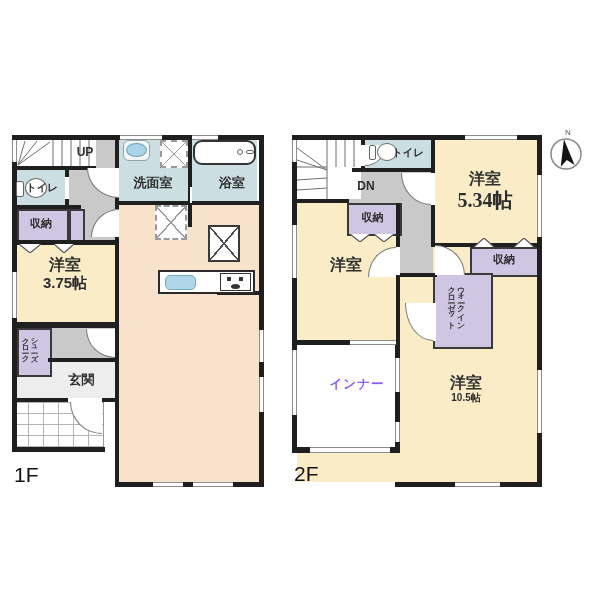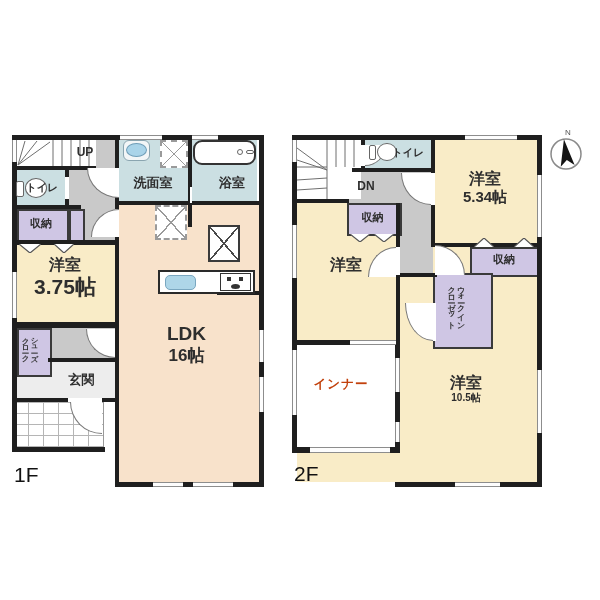--- a/index.html
+++ b/index.html
@@ -139,25 +139,21 @@
         <polyline points="0,0 10,9 20,0" fill="#fff" stroke="#555" stroke-width="1.2"></polyline>
       </svg>
 
     <div class="lbl" style="left:58px;top:10px;width:30px;font-size:12px;">UP</div>
     <div class="lbl" style="left:8px;top:46px;width:44px;font-size:10.5px;">トイレ</div>
     <div class="lbl" style="left:5px;top:82px;width:48px;font-size:11px;">収納</div>
     <div class="lbl" style="left:105px;top:40px;width:72px;font-size:13px;">洗面室</div>
     <div class="lbl" style="left:180px;top:40px;width:80px;font-size:13px;">浴室</div>
     <div class="lbl two" style="left:5px;top:120px;width:96px;font-size:16px;">
       <span class="nm">洋室</span>
-      <span class="sz" style="font-size:21px;">3.75帖</span>
-    </div>
-    <div class="lbl two" style="left:117px;top:188px;width:115px;font-size:19px;">
-      <span class="nm">LDK</span>
-      <span class="sz" style="font-size:17px;">16帖</span>
+      <span class="sz" style="font-size:15px;">3.75帖</span>
     </div>
     <div class="vtext" style="left:9px;top:197px;height:40px;font-size:7.5px;">
       <span>シューズ</span>
       <span>クローク</span>
     </div>
     <div class="lbl" style="left:36px;top:237px;width:67px;font-size:13px;">玄関</div>
     <div class="lbl" style="left:2px;top:327px;width:40px;font-size:21px;font-weight:500;color:#111;text-align:left;">1F</div>
   </div>
 
   <div class="plan" style="left:292px;top:135px;width:250px;height:352px;">
@@ -240,34 +236,34 @@
     <svg class="fix" style="left:222px;top:103px;" width="20" height="9">
         <polyline points="0,9 10,0 20,9" fill="#fff" stroke="#555" stroke-width="1.2"></polyline>
       </svg>
 
     <div class="lbl" style="left:58px;top:44px;width:32px;font-size:12px;">DN</div>
     <div class="lbl" style="left:94px;top:11px;width:44px;font-size:10.5px;">トイレ</div>
     <div class="lbl" style="left:55px;top:76px;width:51px;font-size:11px;">収納</div>
     <div class="lbl" style="left:178px;top:118px;width:68px;font-size:11px;">収納</div>
     <div class="lbl two" style="left:141px;top:34px;width:104px;font-size:16px;">
       <span class="nm">洋室</span>
-      <span class="sz" style="font-size:15px;">5.34帖</span>
+      <span class="sz" style="font-size:20px;font-family:Liberation Serif, serif;">5.34帖</span>
     </div>
     <div class="lbl two" style="left:4px;top:120px;width:100px;font-size:16px;">
       <span class="nm">洋室</span>
     </div>
     <div class="lbl two" style="left:118px;top:238px;width:112px;font-size:16px;">
       <span class="nm">洋室</span>
       <span class="sz" style="font-size:10px;">10.5帖</span>
     </div>
     <div class="vtext" style="left:154px;top:145px;height:60px;font-size:8px;">
       <span>ウォークイン</span>
       <span>クローゼット</span>
     </div>
-    <div class="lbl" style="left:0;top:242px;width:98px;font-size:12.5px;font-weight:600;color:#c2410c;letter-spacing:1px;">
+    <div class="lbl" style="left:16px;top:242px;width:98px;font-size:12.5px;font-weight:600;color:#8b5cf6;letter-spacing:1px;">
       <span style="display:block;">インナー</span>
     </div>
     <div class="lbl" style="left:2px;top:326px;width:40px;font-size:21px;font-weight:500;color:#111;text-align:left;">2F</div>
   </div>
 
   <div class="fix" style="left:544px;top:122px;width:44px;height:56px;">
     <svg width="44" height="56">
       <circle cx="22" cy="32" r="15" fill="#fff" stroke="#8a8a8a" stroke-width="1.5"></circle>
       <polygon points="22,17 29,44 22,38 15,44" fill="#141414" transform="rotate(-8 22 32)"></polygon>
       <text x="24" y="13" font-size="8" fill="#555" text-anchor="middle">N</text>

